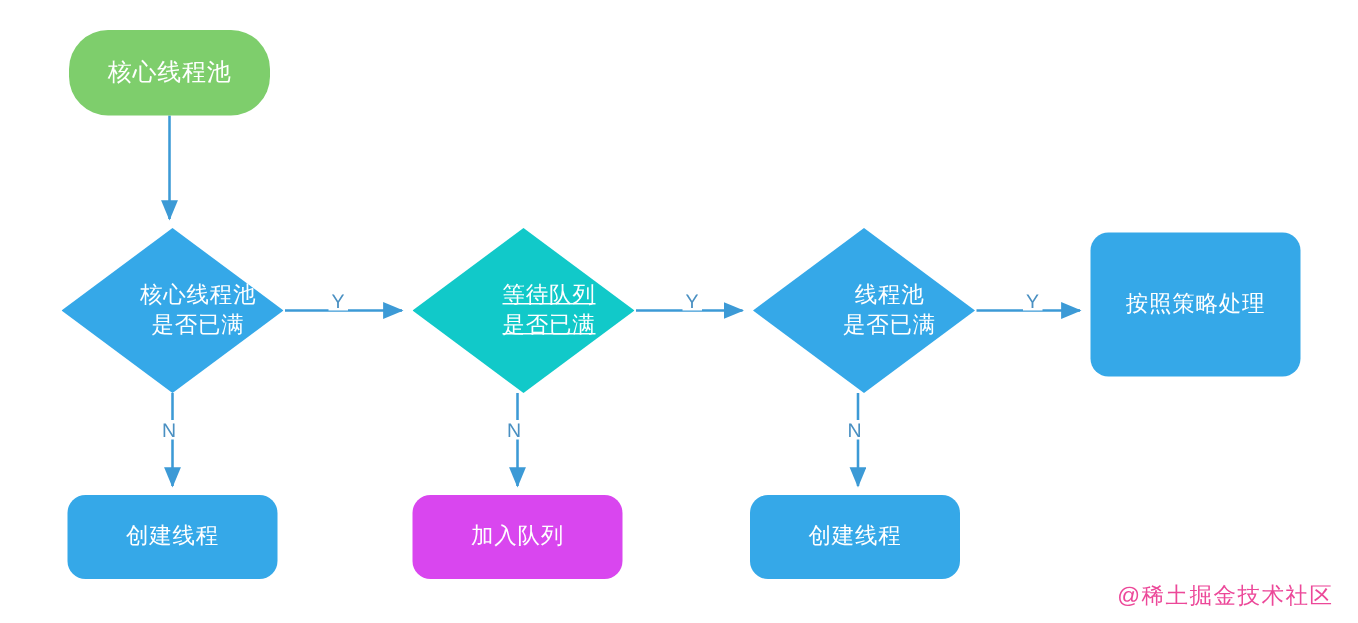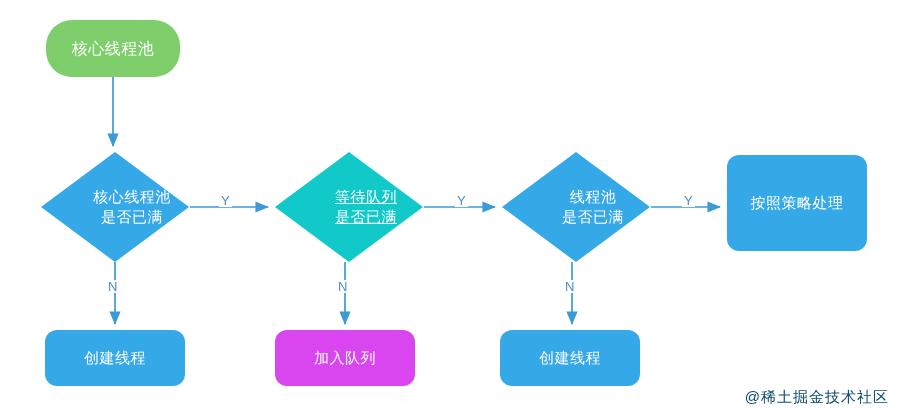--- a/index.html
+++ b/index.html
@@ -158,14 +158,14 @@
     <span class="node-label">创建线程</span>
   </div>
 
   <span class="edge-label" id="label-core-yes-queue" style="left: 219px; top: 194px; color: rgb(74, 144, 194);">Y</span>
   <span class="edge-label" id="label-queue-yes-pool" style="left: 455px; top: 194px; color: rgb(74, 144, 194);">Y</span>
   <span class="edge-label" id="label-pool-yes-policy" style="left: 682px; top: 194px; color: rgb(74, 144, 194);">Y</span>
   <span class="edge-label" id="label-core-no-create" style="left: 106px; top: 280px; color: rgb(74, 144, 194);">N</span>
   <span class="edge-label" id="label-queue-no-join" style="left: 336px; top: 280px; color: rgb(74, 144, 194);">N</span>
   <span class="edge-label" id="label-pool-no-create" style="left: 563px; top: 280px; color: rgb(74, 144, 194);">N</span>
 
-  <div id="watermark" style="color: #0c4a6e;">@稀土掘金技术社区</div>
+  <div id="watermark" style="color: #ec4899;">@稀土掘金技术社区</div>
 </div>
 
 </body></html>

